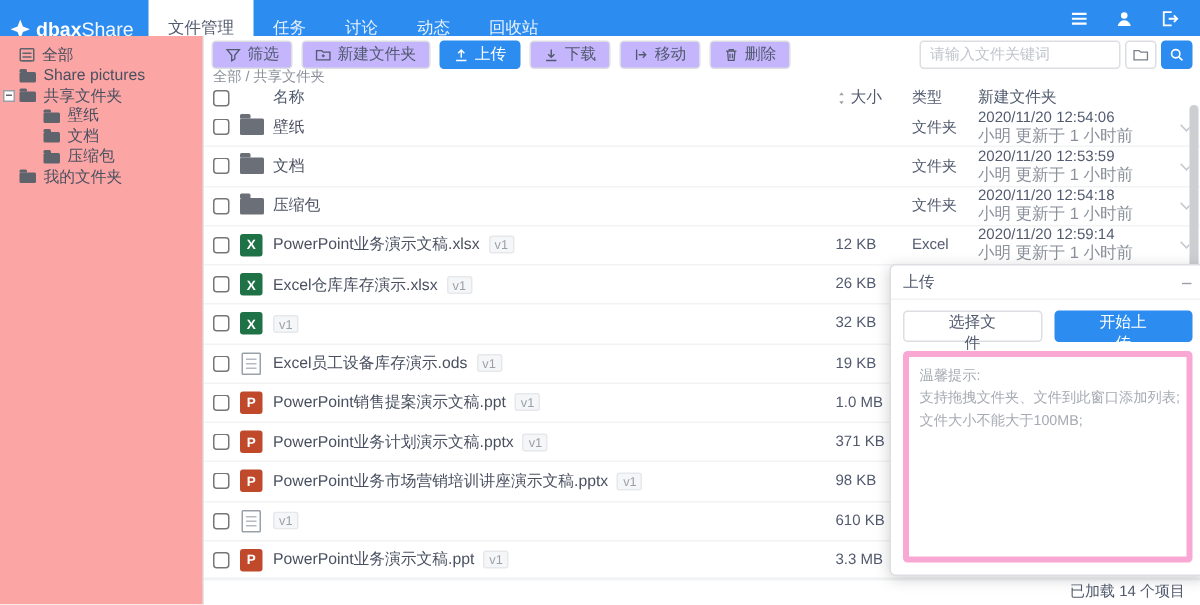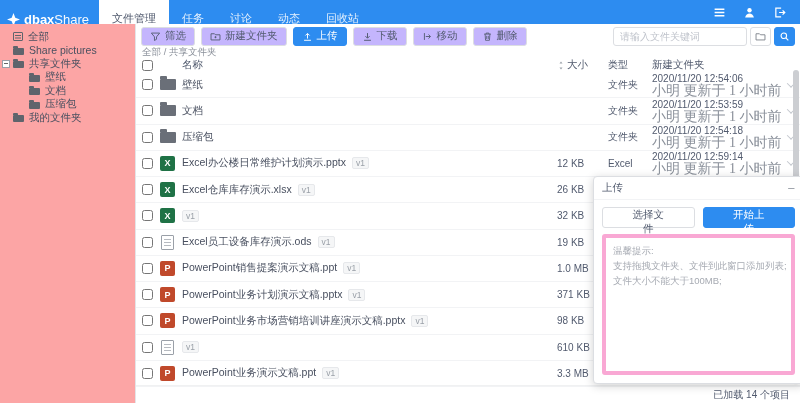--- a/index.html
+++ b/index.html
@@ -54,21 +54,21 @@
   .size-h { display:flex; align-items:center; gap:2px; color:#515a6e; }
   .sort-ic { color:#9aa0a8; }
 
   .file-list { flex:1; min-height:0; }
   .row { height:26.25px; border-bottom:1px solid #f2f3f5; cursor:pointer; }
   .name-cell { display:flex; align-items:center; gap:6px; overflow:hidden; white-space:nowrap; font-size:10.5px; color:#495060; }
   .ver { font-size:8.5px; color:#9aa0a8; background:#f5f6f7; border:1px solid #e6e8eb; border-radius:2px; padding:0 3px; line-height:10px; flex-shrink:0; }
   .size-cell { font-size:10px; color:#515a6e; white-space:nowrap; overflow:hidden; }
   .type-cell { font-size:10px; color:#515a6e; padding-left:6px; }
   .date-cell { font-size:10px; line-height:12px; }
-  .date-cell .d2 { display:block; color:#8a909a; font-size:14px;font-family:Liberation Serif, serif; }
+  .date-cell .d2 { display:block; color:#8a909a; font-size:11px; }
   .chev { display:flex; align-items:center; justify-content:center; }
   .chevron { width:6px; height:6px; border-right:1.4px solid #c3c7ce; border-bottom:1.4px solid #c3c7ce; transform:rotate(45deg) translate(-1px,-1px); }
 
   
   .file-icon { position:relative; display:block; margin-left:2px; }
   .file-icon .letter { position:absolute; inset:0; display:flex; align-items:center; justify-content:center; font-size:9px; font-weight:bold; color:#fff; }
   .file-icon.folder { width:16px; height:11px; background:#6a6f78; border-radius:1px; }
   .file-icon.folder::before { content:''; position:absolute; top:-3px; left:0; width:7px; height:3px; background:#6a6f78; border-radius:1px 1px 0 0; }
   .file-icon.excel { width:15px; height:15px; background:#1f7246; border-radius:2px; }
   .file-icon.ppt { width:15px; height:15px; background:#c0492b; border-radius:2px; }
@@ -334,21 +334,21 @@
           <div class="row grid">
           <span class="cb">
               <input type="checkbox" style="">
             </span>
           <span>
               <span class="file-icon excel">
                 <span class="letter">X</span>
               </span>
             </span>
           <span class="name-cell">
-            <span>Excel办公楼日常维护计划演示.pptx</span>
+            <span>PowerPoint业务演示文稿.xlsx</span>
             <span class="ver">v1</span>
           </span>
           <span class="size-cell">12 KB</span>
           <span class="type-cell">Excel</span>
           <span class="date-cell">
             <span class="d1">2020/11/20 12:59:14</span>
             <span class="d2">小明 更新于 1 小时前</span>
           </span>
           <span class="chev">
               <span class="chevron"></span>

